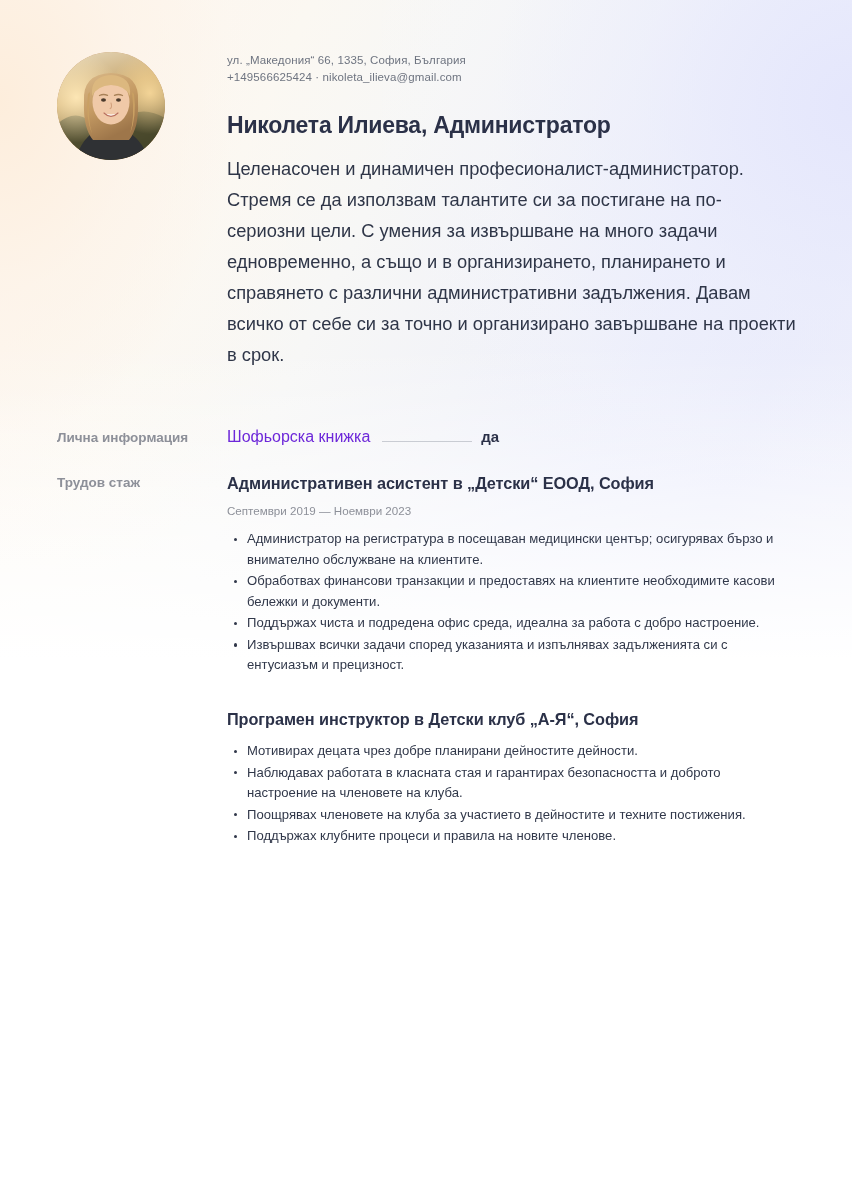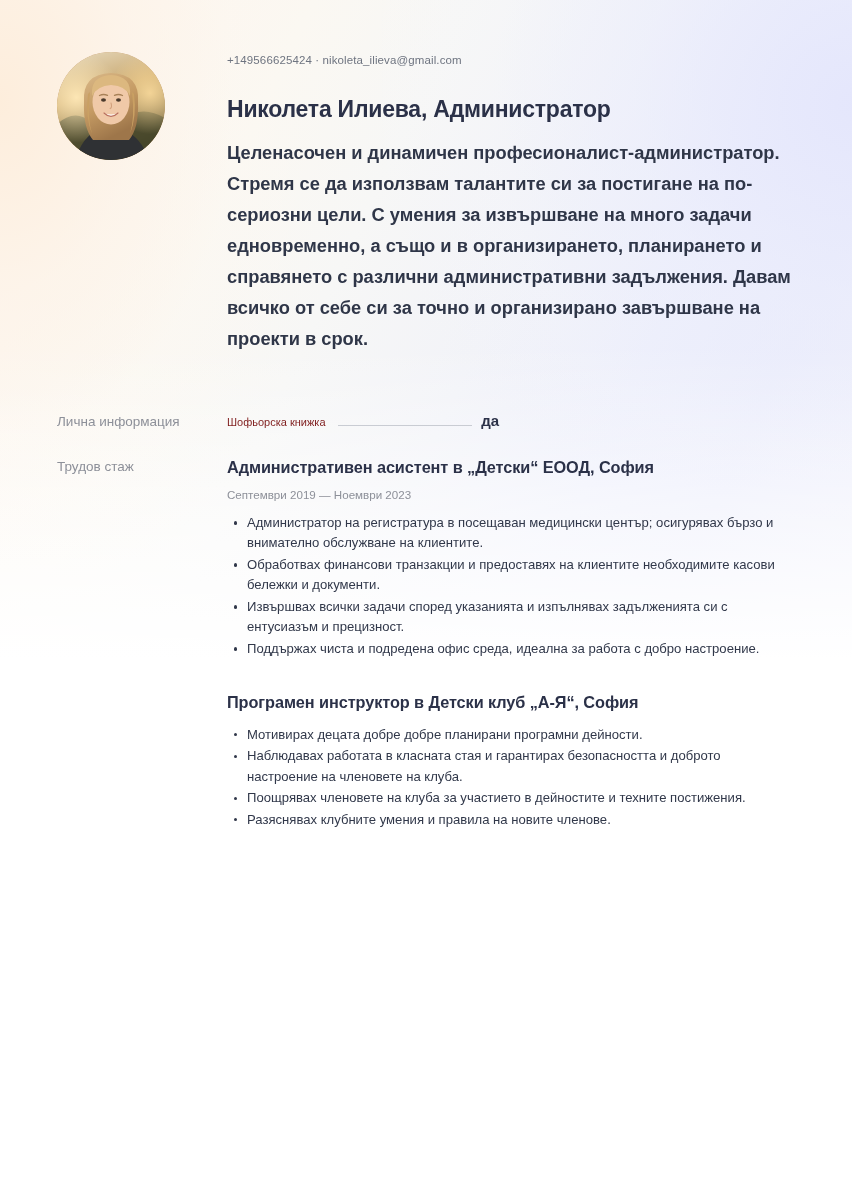--- a/index.html
+++ b/index.html
@@ -124,44 +124,44 @@
     letter-spacing: -0.01em;
     margin-top: 27px;
   }
 
   .summary {
     font-size: 18.3px;
     line-height: 31px;
     color: #2f3648;
     margin-top: 14px;
     max-width: 570px;
-    font-weight: 700;
+    font-weight: 400;
   }
 
   
   .sec-label {
     font-size: 13.5px;
     color: #8d9099;
     line-height: 19px;
-    font-weight: 400;
+    font-weight: 700;
     white-space: nowrap;
   }
 
   
   .personal-row {
     margin-top: 58px;
   }
   .pi-line {
     display: flex;
     align-items: baseline;
     width: 272px;
   }
   .pi-key {
-    font-size: 11px;
-    color: #7f1d1d;
+    font-size: 16px;
+    color: #6d28d9;
     white-space: nowrap;
   }
   .pi-leader {
     flex: 1 1 auto;
     height: 1px;
     background: #c9ccd3;
     margin: 0 9px 4px 12px;
   }
   .pi-val {
     font-size: 15px;
@@ -279,20 +279,21 @@
                 <path d="M54 51 Q 55.4 55.6 53.2 56.6" stroke="#d2a07c" stroke-width="1.1" fill="none" stroke-linecap="round"></path>
 
                 <path d="M47 61 Q 54 67.5 61 61 Q 54 64 47 61 Z" fill="#ffffff"></path>
                 <path d="M47 61 Q 54 67.8 61 61" stroke="#b9705f" stroke-width="1.1" fill="none" stroke-linecap="round"></path>
               </g>
             </svg>
           </div>
         </div>
       </div>
       <div class="main-col">
+        <div class="contact-line">ул. „Македония“ 66, 1335, София, България</div>
         <div class="contact-line">+149566625424 · nikoleta_ilieva@gmail.com</div>
         <h1 class="name">Николета Илиева, Администратор</h1>
         <p class="summary">Целенасочен и динамичен професионалист-администратор. Стремя се да използвам талантите си за постигане на по-сериозни цели. С умения за извършване на много задачи едновременно, а също и в организирането, планирането и справянето с различни административни задължения. Давам всичко от себе си за точно и организирано завършване на проекти в срок.</p>
       </div>
     </div>
 
     <div class="row personal-row">
       <div class="gutter">
         <div class="sec-label">Лична информация</div>
       </div>
@@ -310,32 +311,32 @@
         <div class="sec-label">Трудов стаж</div>
       </div>
       <div class="main-col">
 
         <div class="job">
           <div class="job-title">Административен асистент в „Детски“ ЕООД, София</div>
           <div class="job-dates">Септември 2019 — Ноември 2023</div>
           <ul class="bullets">
             <li>Администратор на регистратура в посещаван медицински център; осигурявах бързо и внимателно обслужване на клиентите.</li>
             <li>Обработвах финансови транзакции и предоставях на клиентите необходимите касови бележки и документи.</li>
+            <li>Поддържах чиста и подредена офис среда, идеална за работа с добро настроение.</li>
             <li>Извършвах всички задачи според указанията и изпълнявах задълженията си с ентусиазъм и прецизност.</li>
-            <li>Поддържах чиста и подредена офис среда, идеална за работа с добро настроение.</li>
           </ul>
         </div>
 
         <div class="job">
           <div class="job-title">Програмен инструктор в Детски клуб „А-Я“, София</div>
           <ul class="bullets">
-            <li>Мотивирах децата добре добре планирани програмни дейности.</li>
+            <li>Мотивирах децата чрез добре планирани дейностите дейности.</li>
             <li>Наблюдавах работата в класната стая и гарантирах безопасността и доброто настроение на членовете на клуба.</li>
             <li>Поощрявах членовете на клуба за участието в дейностите и техните постижения.</li>
-            <li>Разяснявах клубните умения и правила на новите членове.</li>
+            <li>Поддържах клубните процеси и правила на новите членове.</li>
           </ul>
         </div>
 
       </div>
     </div>
 
   </div>
 </div>
 
 </body></html>

